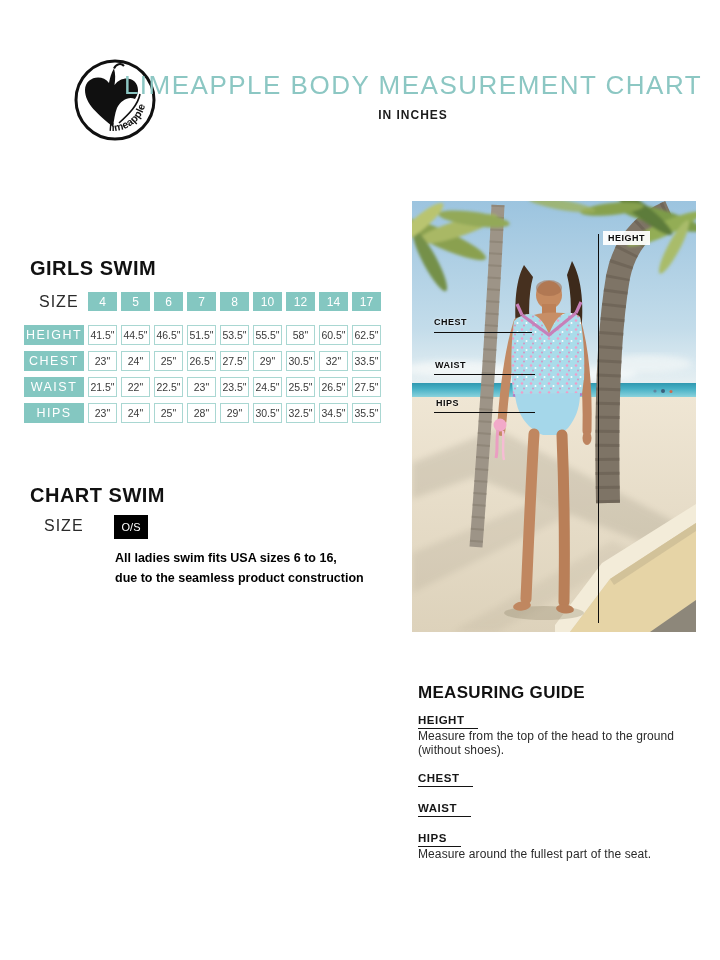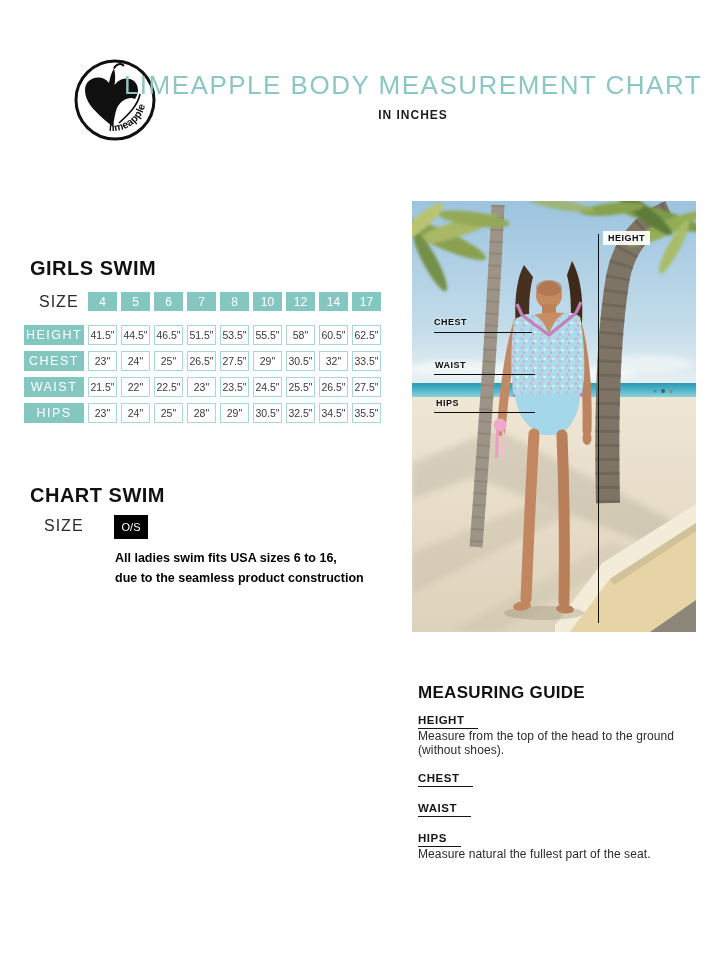--- a/index.html
+++ b/index.html
@@ -275,15 +275,15 @@
 </div>
 
 <div class="abs guide">
   <div class="guide-head">MEASURING GUIDE</div>
   <div>
       <div><span class="guide-term first">HEIGHT</span></div>
       <div class="guide-desc">Measure from the top of the head to the ground (without shoes).</div>
       <div><span class="guide-term">CHEST</span></div>
       <div><span class="guide-term">WAIST</span></div>
       <div><span class="guide-term">HIPS</span></div>
-      <div class="guide-desc">Measure natural the fullest part of the seat.</div>
+      <div class="guide-desc">Measure around the fullest part of the seat.</div>
     </div>
 </div>
 
 </body></html>

